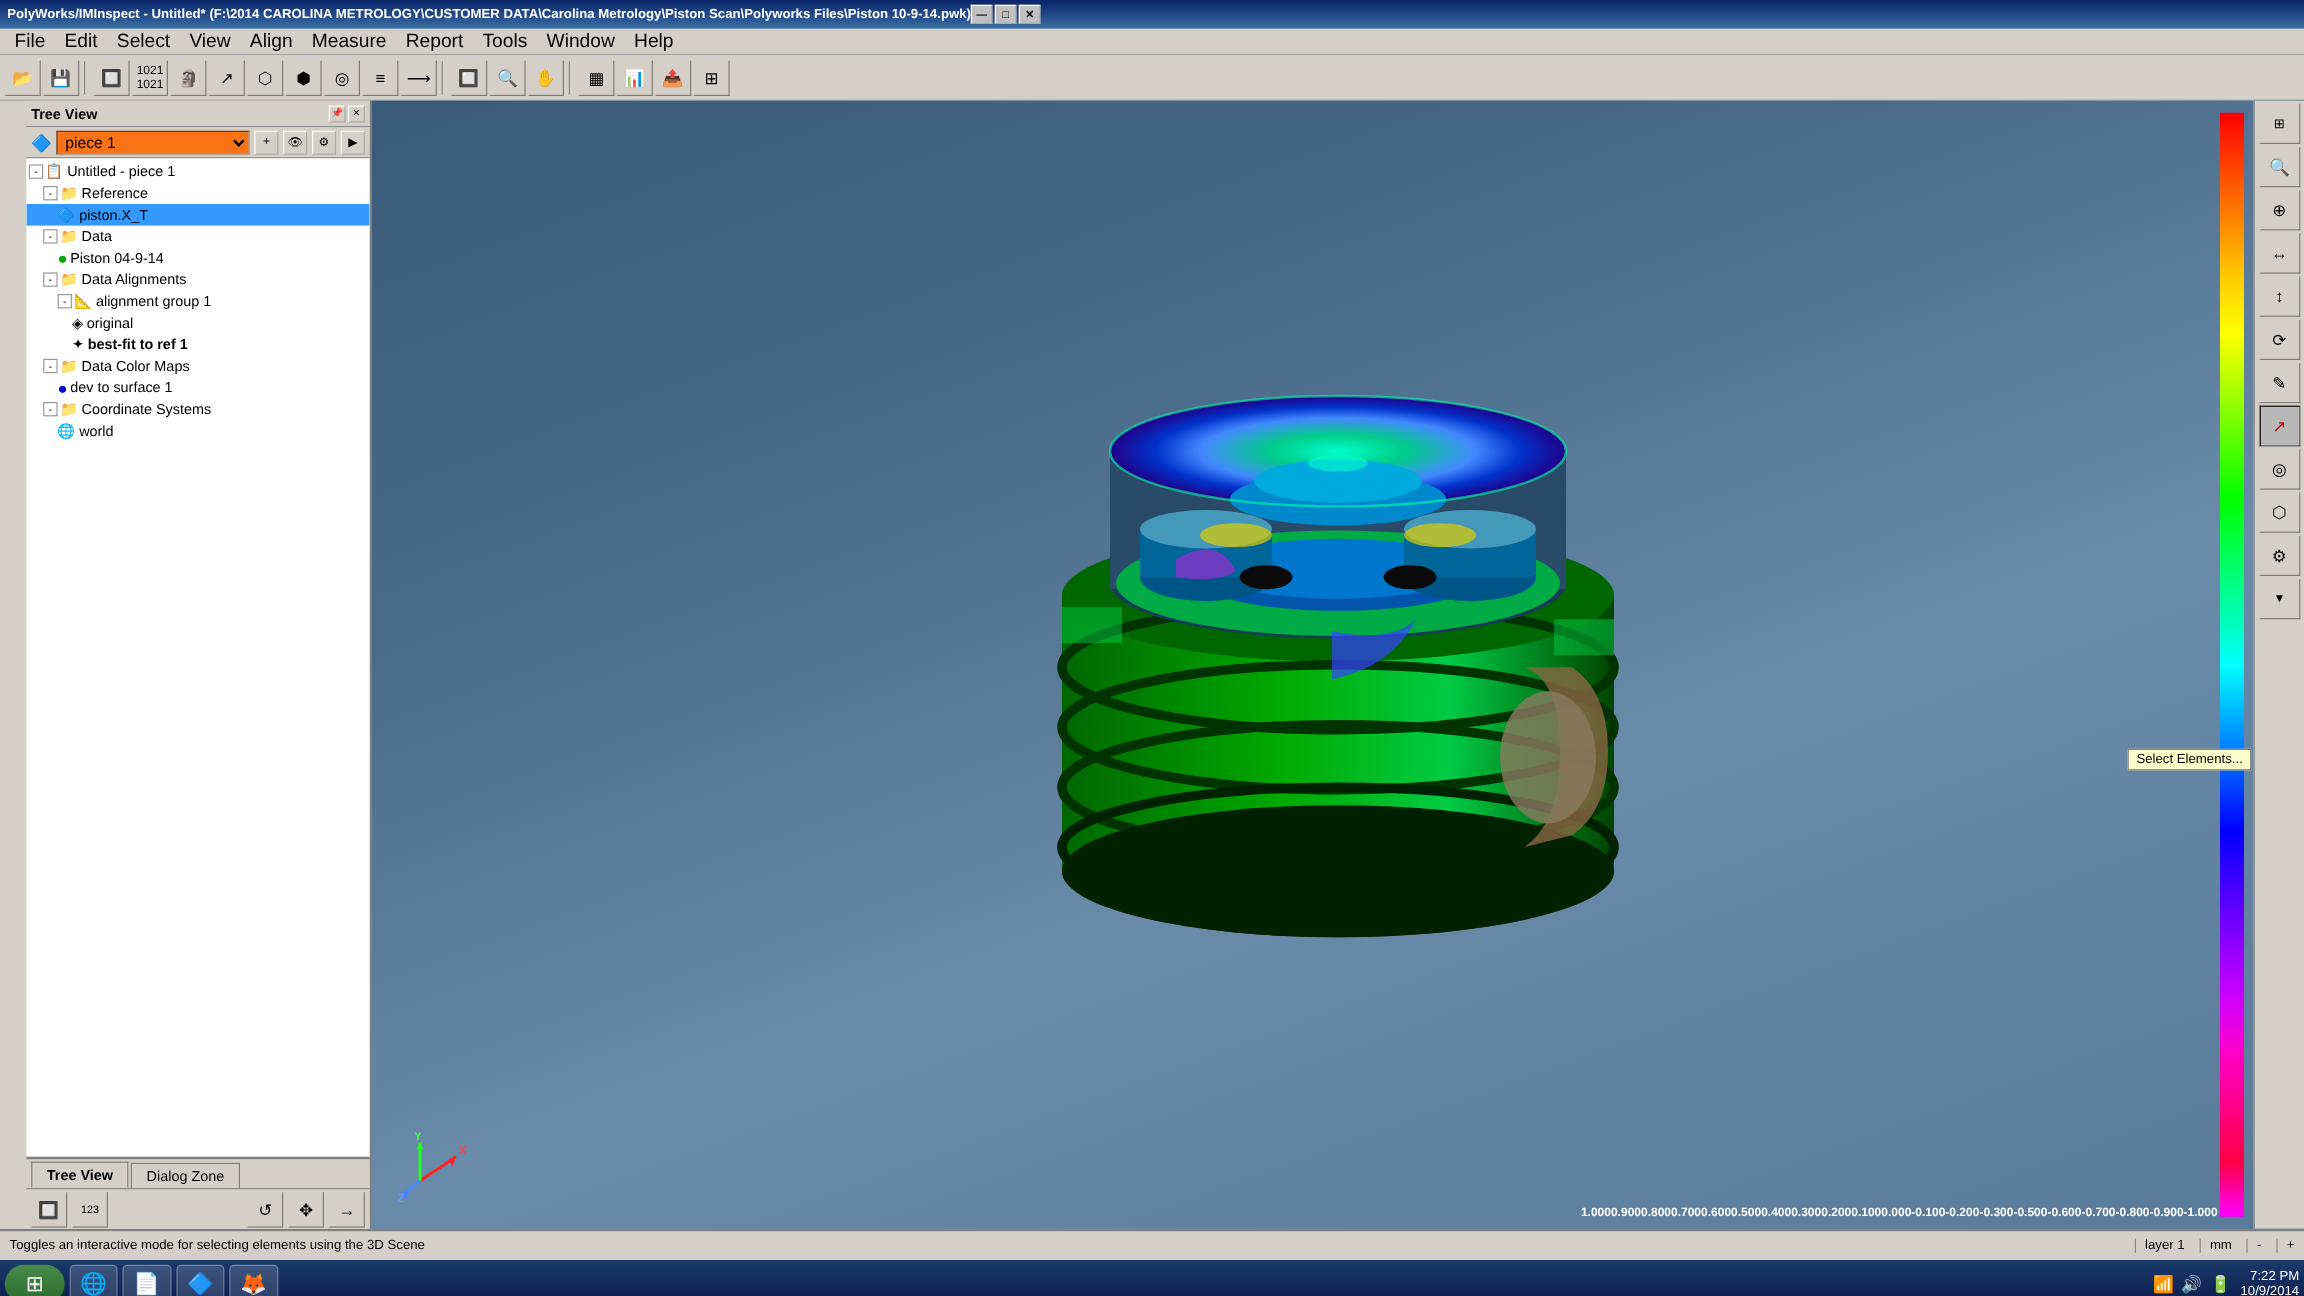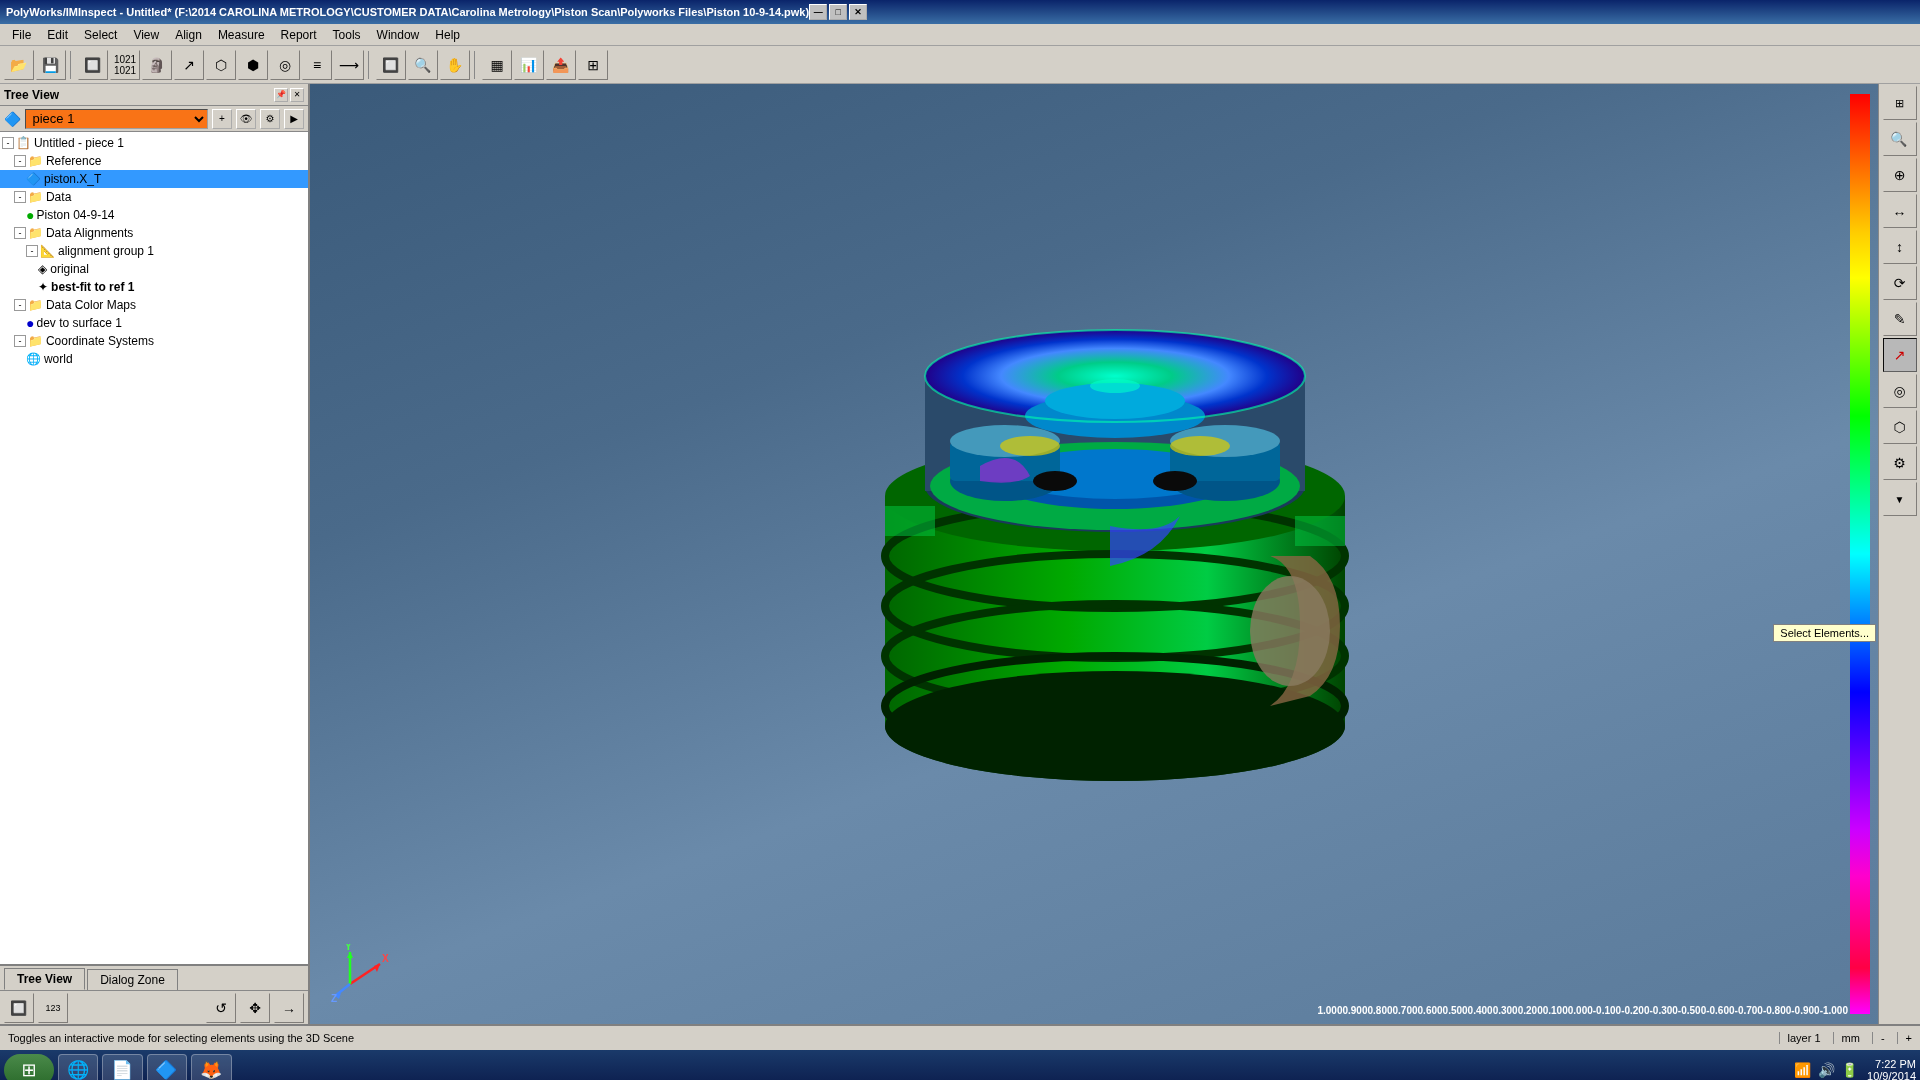--- a/index.html
+++ b/index.html
@@ -30,21 +30,21 @@
     #menu-bar {
       height: 22px;
       background: #d4d0c8;
       display: flex; align-items: center;
       border-bottom: 1px solid #a0a0a0;
       padding: 0 4px;
     }
     .menu-item {
       padding: 2px 8px;
       cursor: pointer;
-      font-size: 12px;
+      font-size: 16px;
     }
 
     
     #toolbar {
       height: 38px;
       background: #d4d0c8;
       display: flex; align-items: center;
       border-bottom: 1px solid #a0a0a0;
       padding: 2px 4px;
       gap: 2px;
@@ -65,20 +65,21 @@
       height: calc(1080px - 24px - 22px - 38px - 26px - 30px);
     }
 
     
     #left-panel {
       width: 310px;
       display: flex;
       flex-direction: column;
       background: #d4d0c8;
       border-right: 2px solid #808080;
+      padding-left: 22px;
     }
 
     
     #tree-view-header {
       height: 22px;
       background: #d4d0c8;
       display: flex; align-items: center; justify-content: space-between;
       padding: 2px 4px;
       border-bottom: 1px solid #888;
     }

